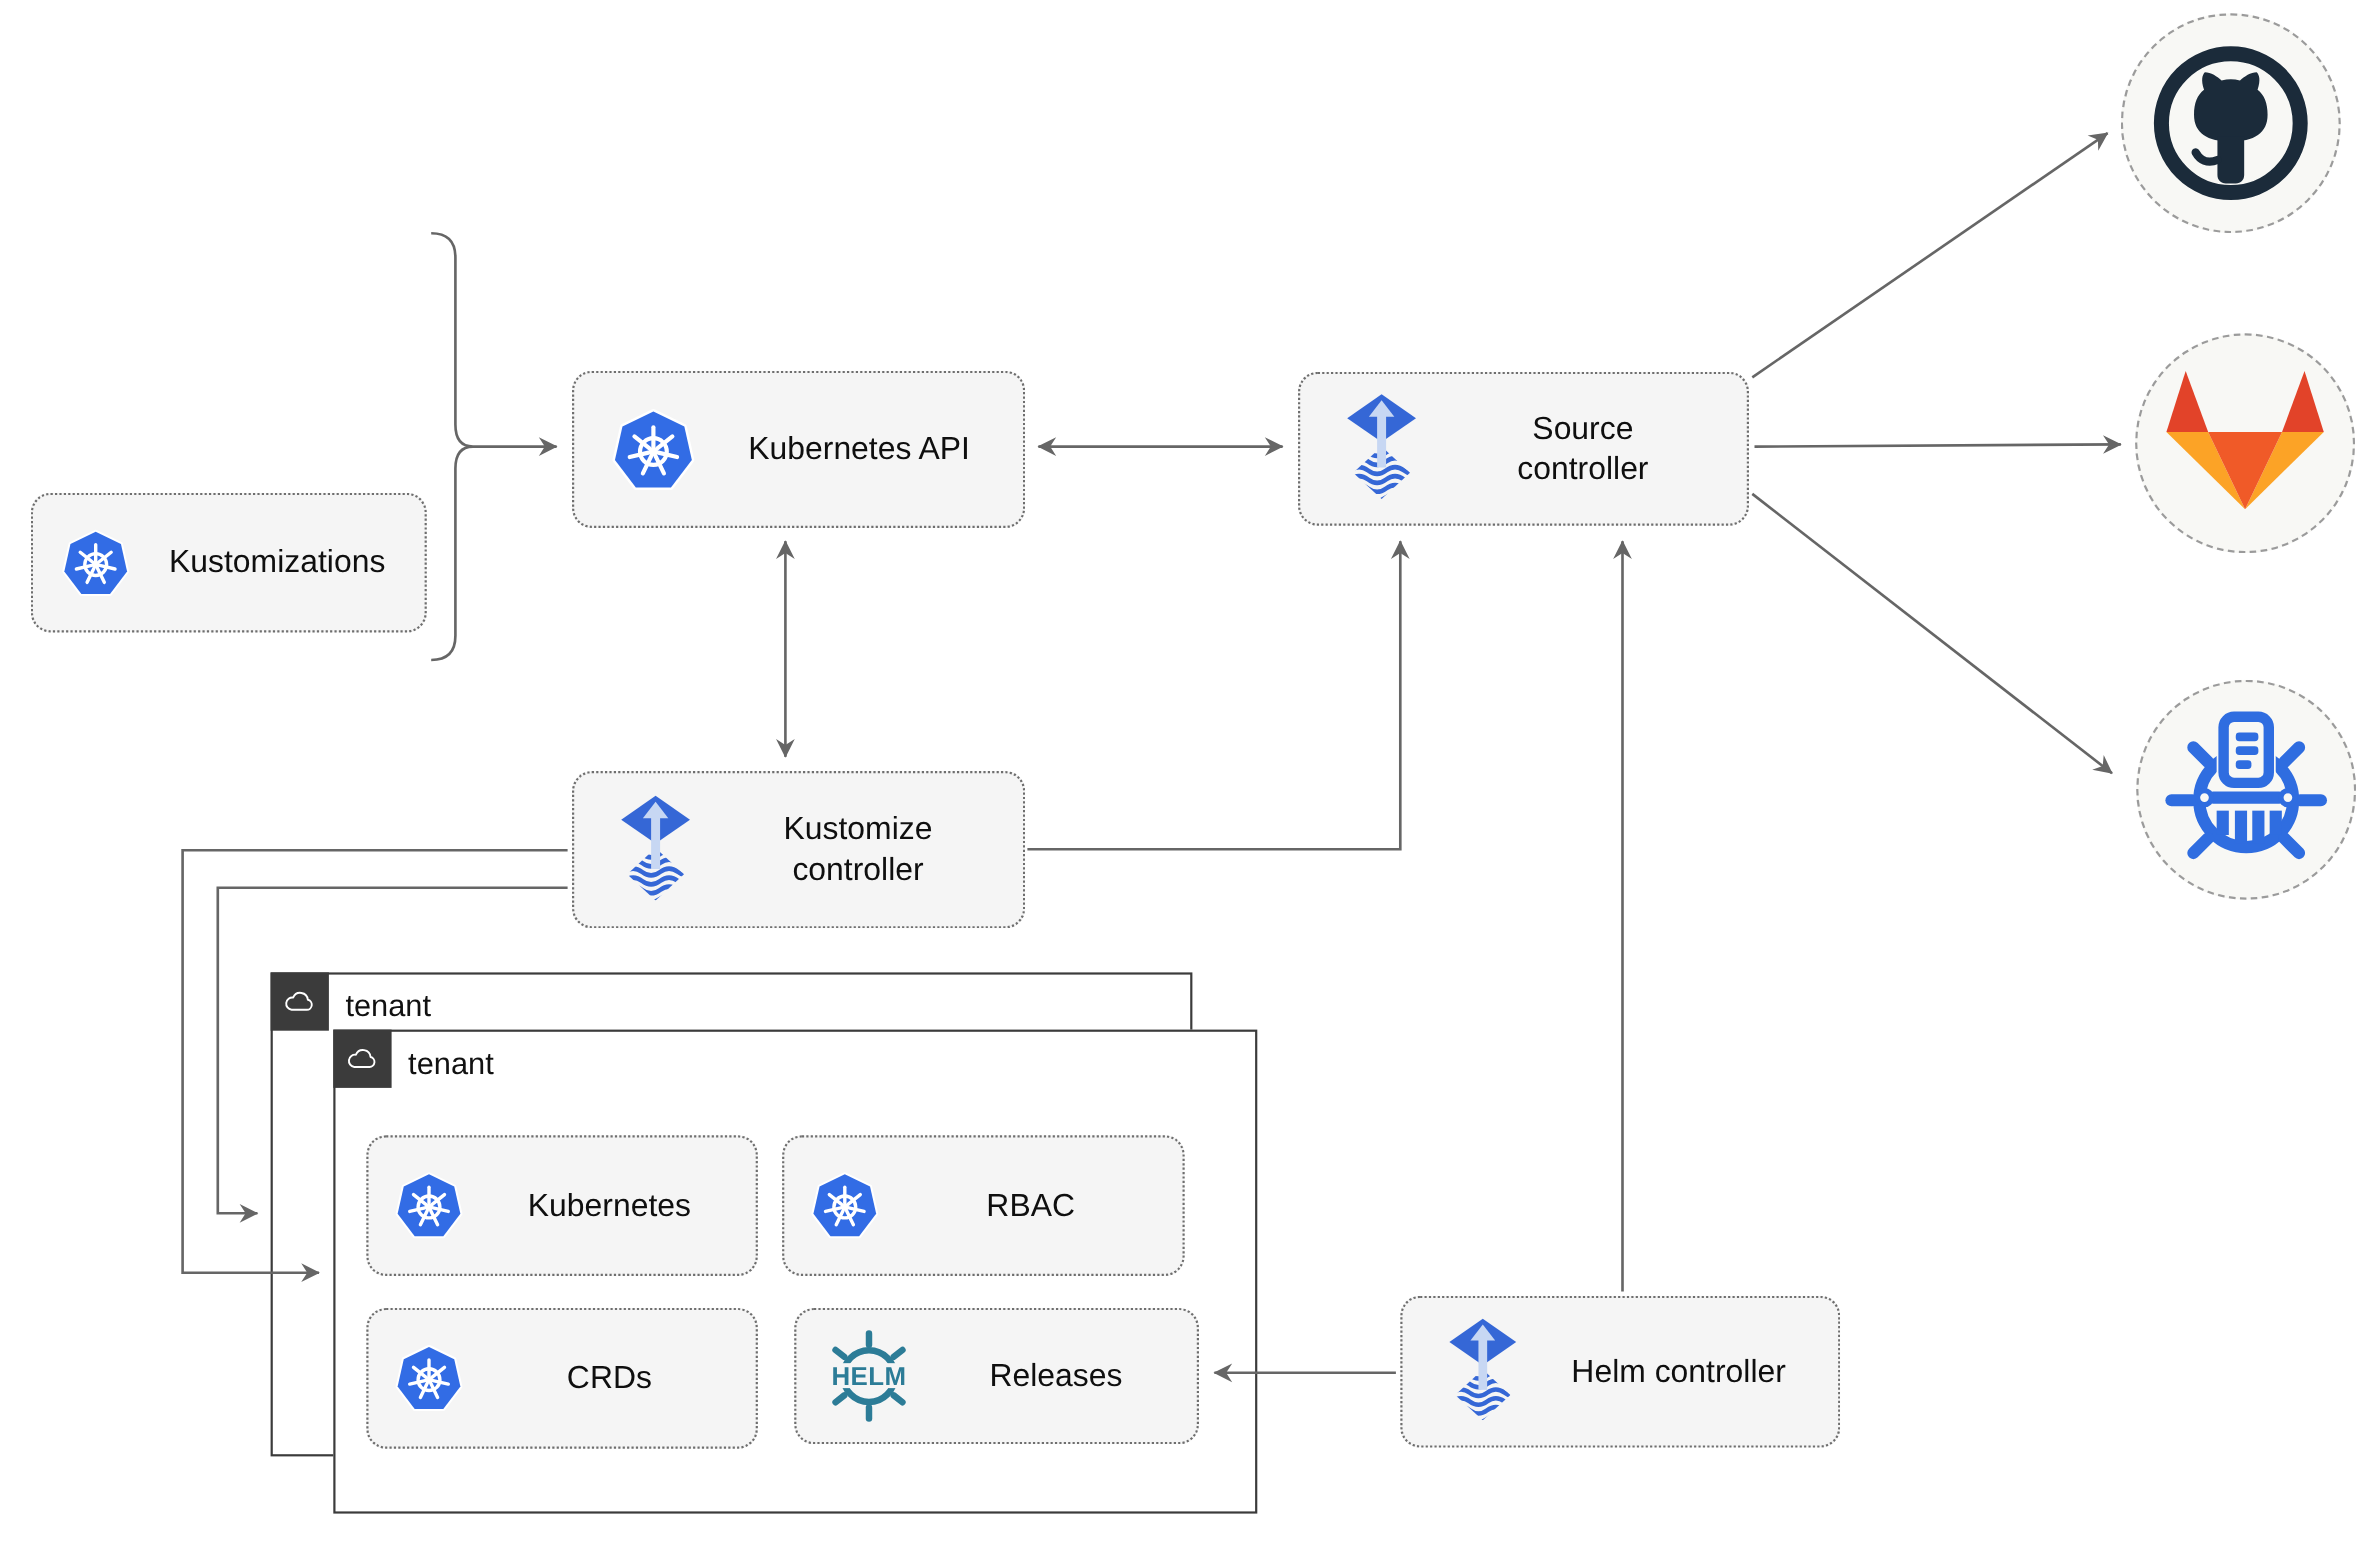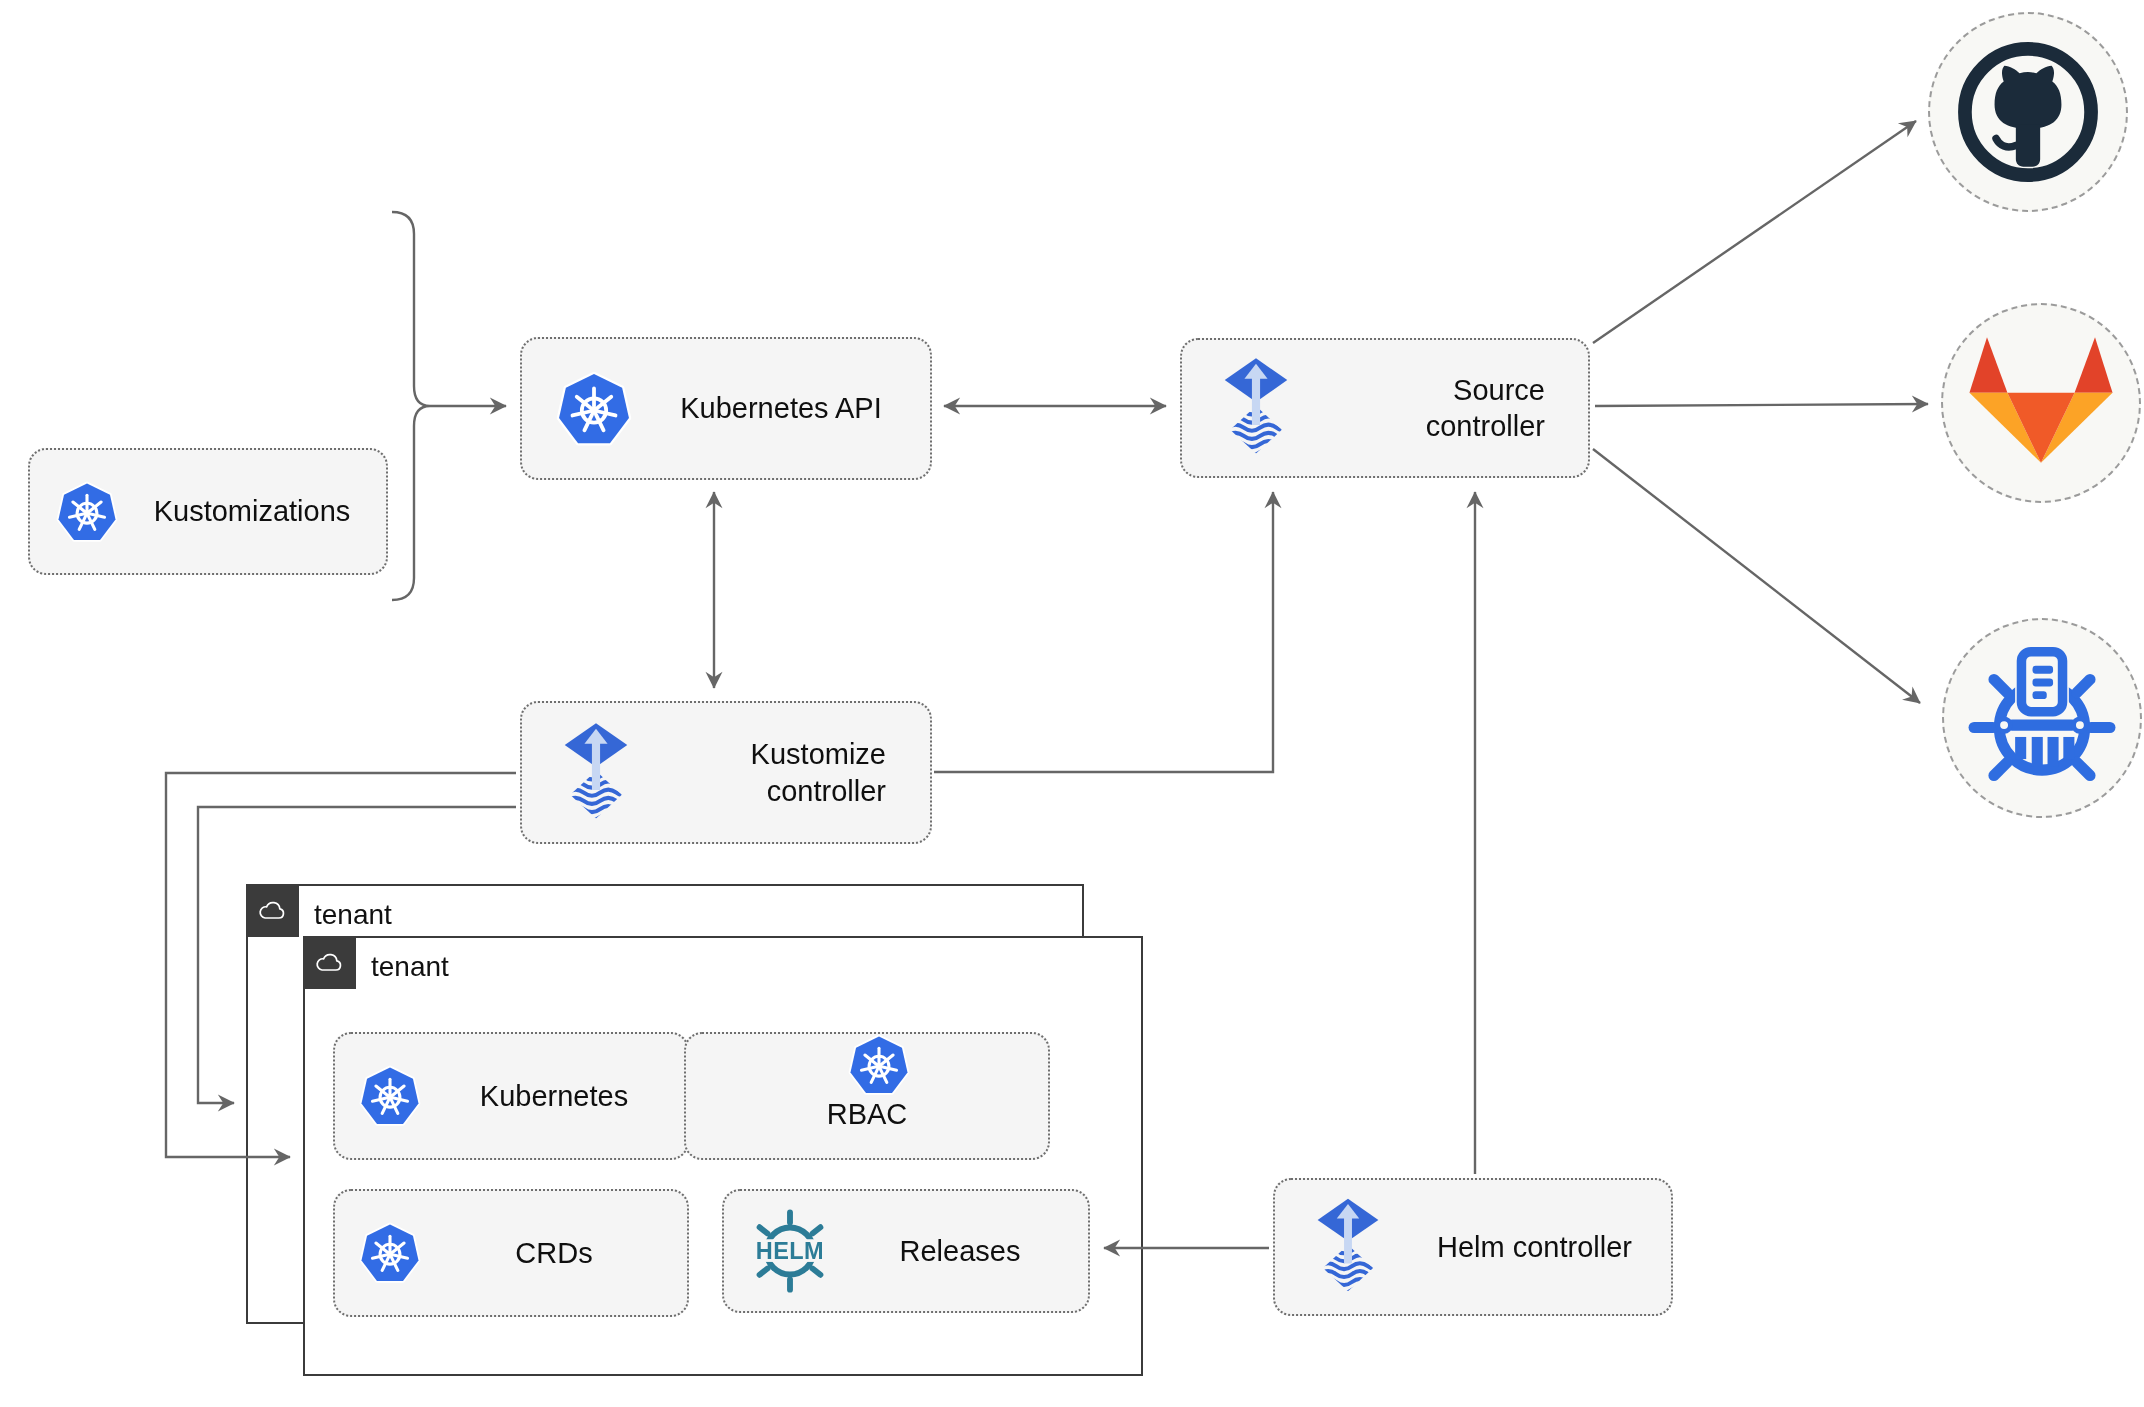--- a/index.html
+++ b/index.html
@@ -8,21 +8,21 @@
     font-family:"Liberation Sans",sans-serif;overflow:hidden;
   }
   
   .node{
     position:absolute;background:#f5f5f5;border:2.5px dotted #6e6e6e;
     border-radius:18px;display:flex;align-items:center;box-sizing:border-box;
   }
   .node .nlabel{
     flex:1;text-align:center;font-size:29px;color:#0f0f0f;line-height:1.25;
   }
-  .node .nlabel.two-line{max-width:212px;margin:18px auto;text-align:right;}
+  .node .nlabel.two-line{max-width:212px;margin:18px auto;}
   .icon{flex:0 0 auto;display:block;}
   
   .tenant{position:absolute;background:#ffffff;border:2.5px solid #3b3b3b;box-sizing:border-box;}
   .tenant .tab{
     position:absolute;left:-2.5px;top:-2.5px;width:53px;height:53px;background:#3b3b3b;
     display:flex;align-items:center;justify-content:center;
   }
   .tenant .tlabel{position:absolute;left:66px;top:13px;font-size:28px;color:#111;}
   
   .circle{
@@ -212,21 +212,21 @@
     <div class="nlabel two-line">Helm controller</div>
   </div>
 
   <div class="node" style="left:333px;top:1032px;width:356px;height:128px;">
     <svg class="icon" style="margin-left:24px;" width="62" height="62">
         <use href="#sym-k8s"></use>
       </svg>
     <div class="nlabel">Kubernetes</div>
   </div>
 
-  <div class="node" style="left:684px;top:1032px;width:366px;height:128px;flex-direction:column;">
+  <div class="node" style="left:711px;top:1032px;width:366px;height:128px;">
     <svg class="icon" style="margin-left:24px;" width="62" height="62">
         <use href="#sym-k8s"></use>
       </svg>
     <div class="nlabel">RBAC</div>
   </div>
 
   <div class="node" style="left:722px;top:1189px;width:368px;height:124px;">
     <svg class="icon" style="margin-left:24px;" width="84" height="84">
         <use href="#sym-helm"></use>
       </svg>

